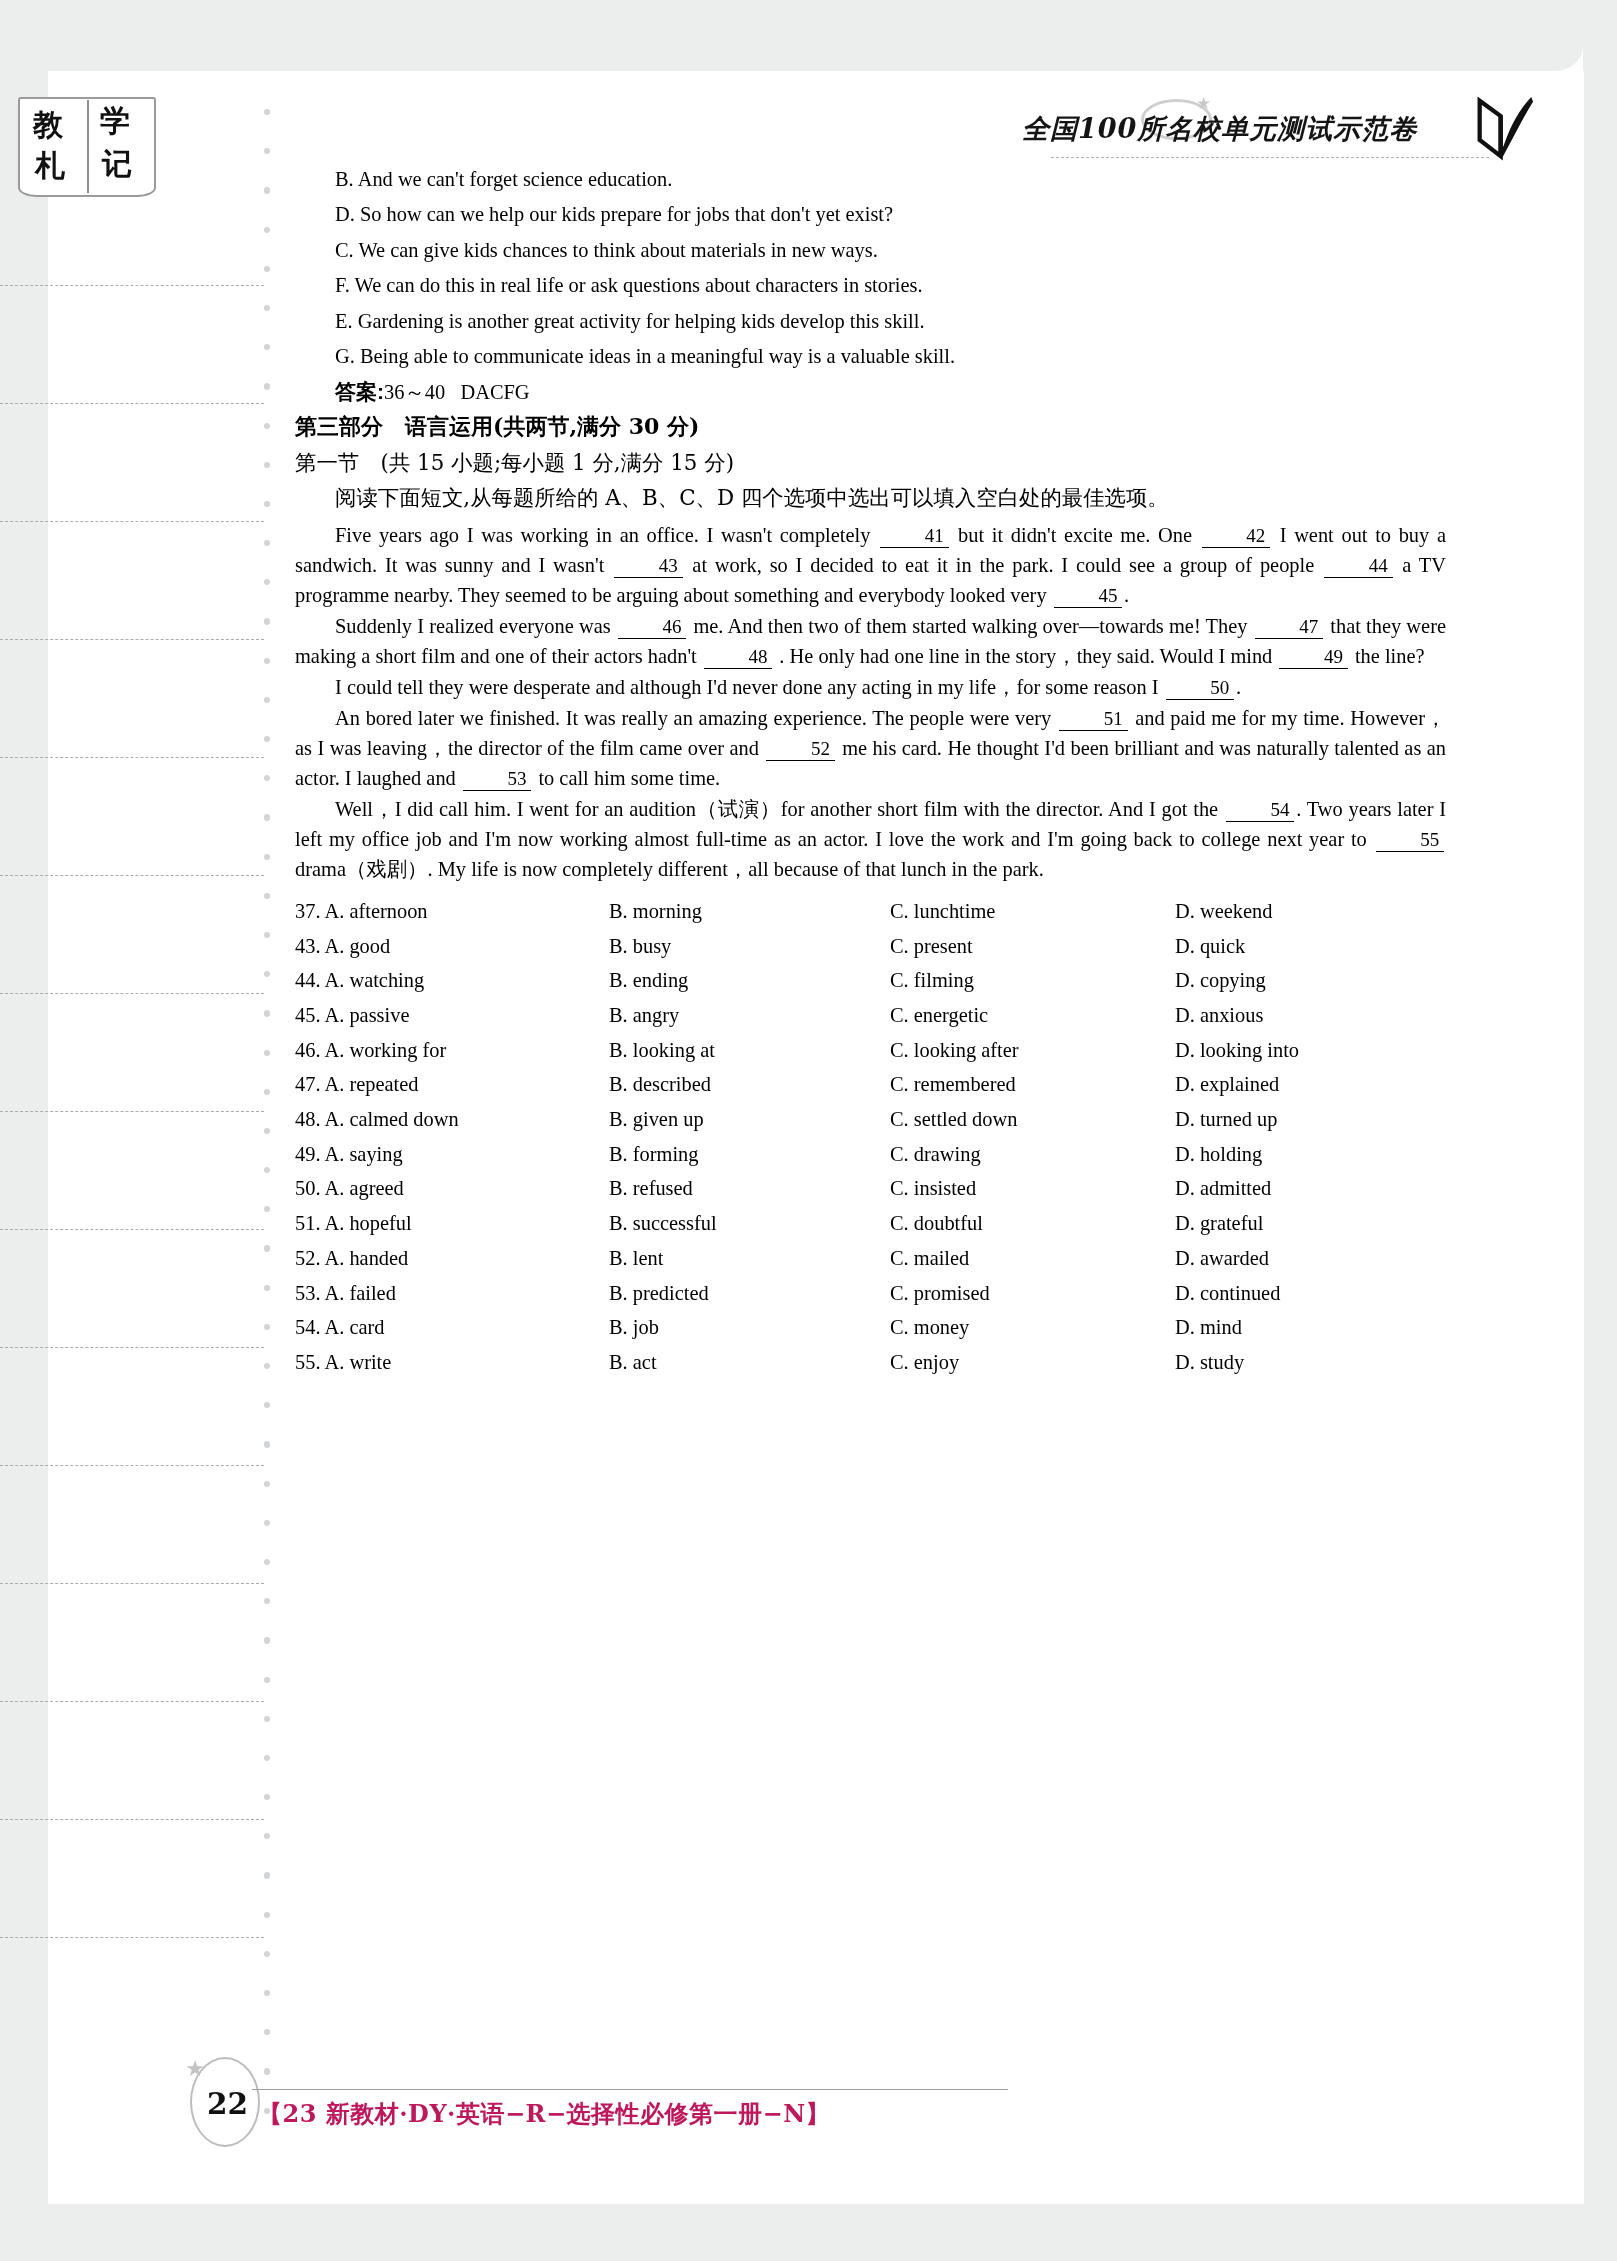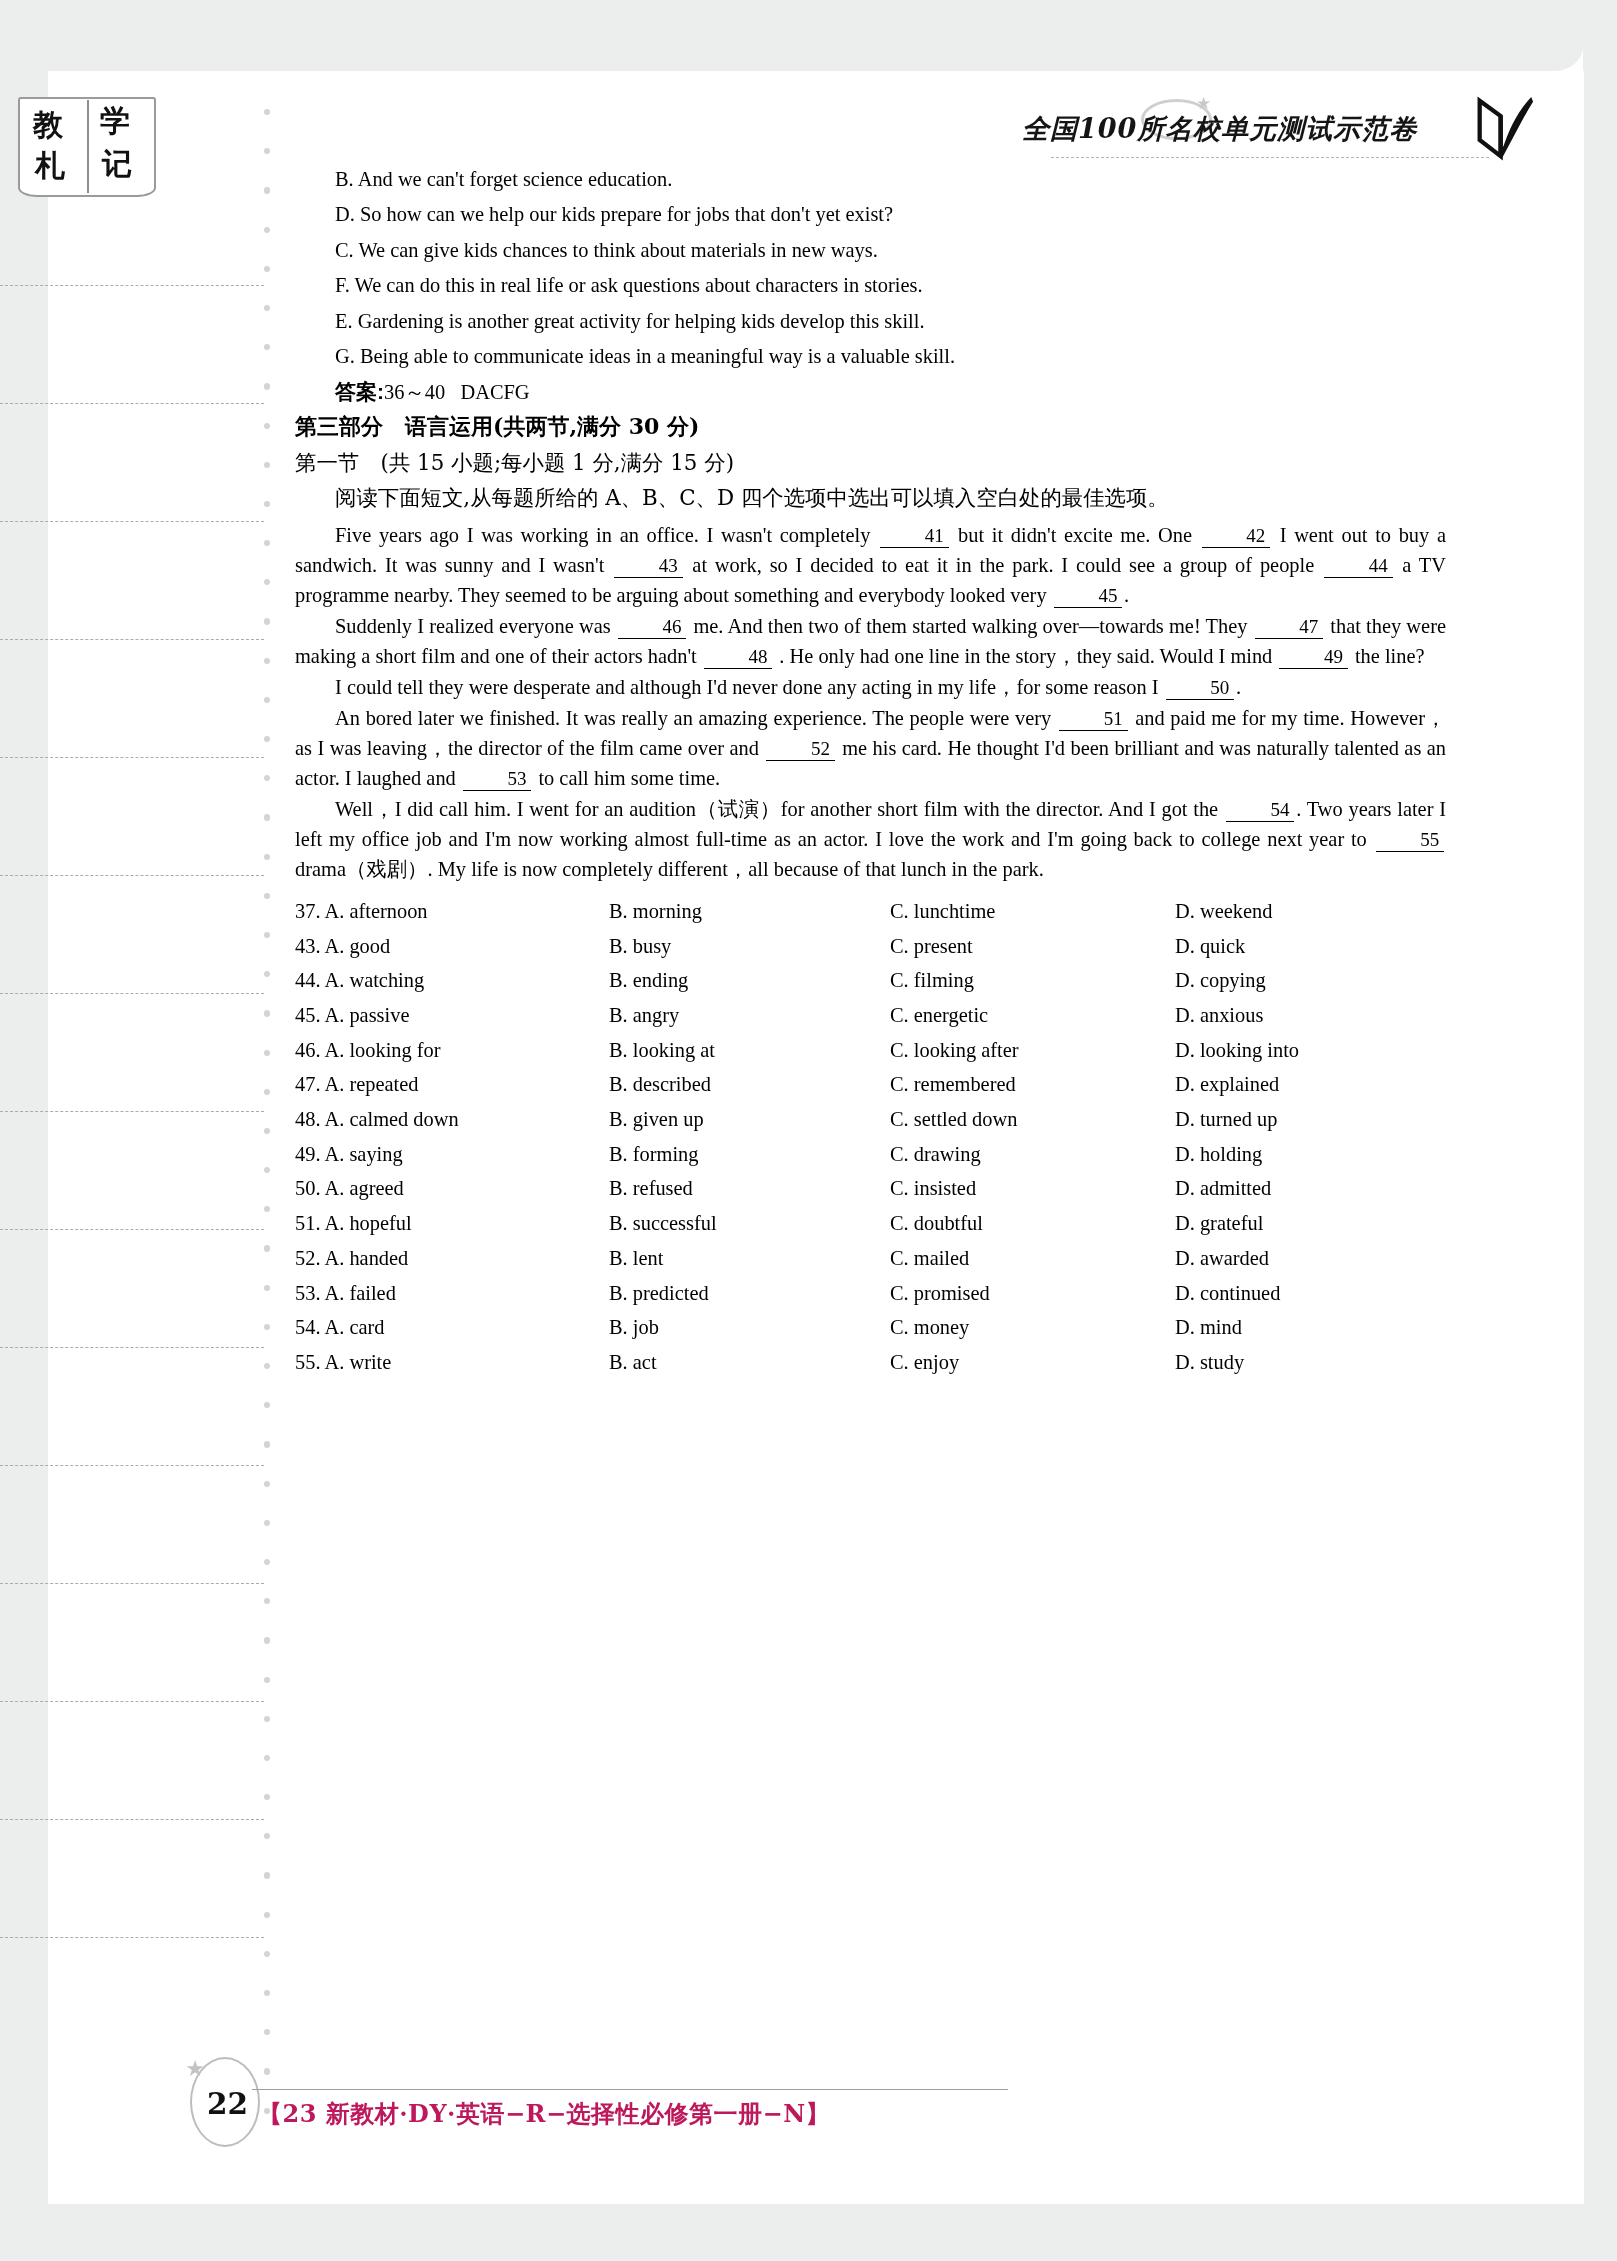--- a/index.html
+++ b/index.html
@@ -480,21 +480,21 @@
           <span class="c-c">C. filming</span>
           <span class="c-d">D. copying</span>
         </div>
         <div class="choice-row">
           <span class="c-a"><span>45.</span> <span>A. passive</span></span>
           <span class="c-b">B. angry</span>
           <span class="c-c">C. energetic</span>
           <span class="c-d">D. anxious</span>
         </div>
         <div class="choice-row">
-          <span class="c-a"><span>46.</span> <span>A. looking for</span></span>
+          <span class="c-a"><span>46.</span> <span>A. working for</span></span>
           <span class="c-b">B. looking at</span>
           <span class="c-c">C. looking after</span>
           <span class="c-d">D. looking into</span>
         </div>
         <div class="choice-row">
           <span class="c-a"><span>47.</span> <span>A. repeated</span></span>
           <span class="c-b">B. described</span>
           <span class="c-c">C. remembered</span>
           <span class="c-d">D. explained</span>
         </div>

